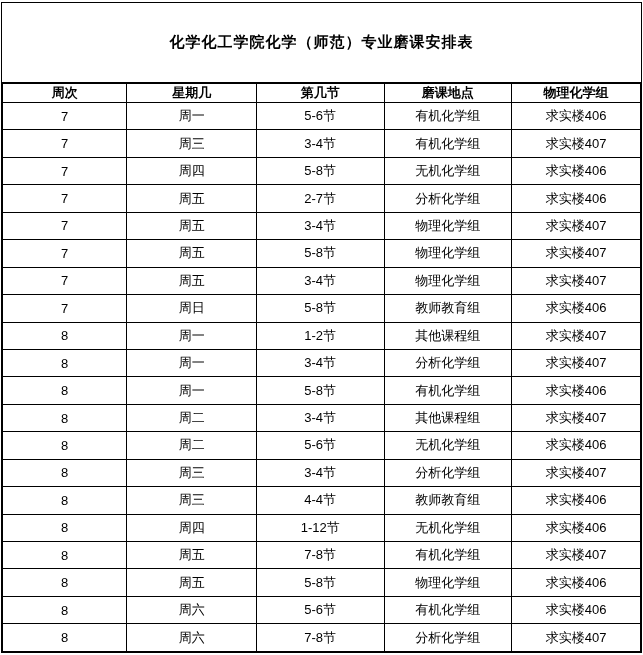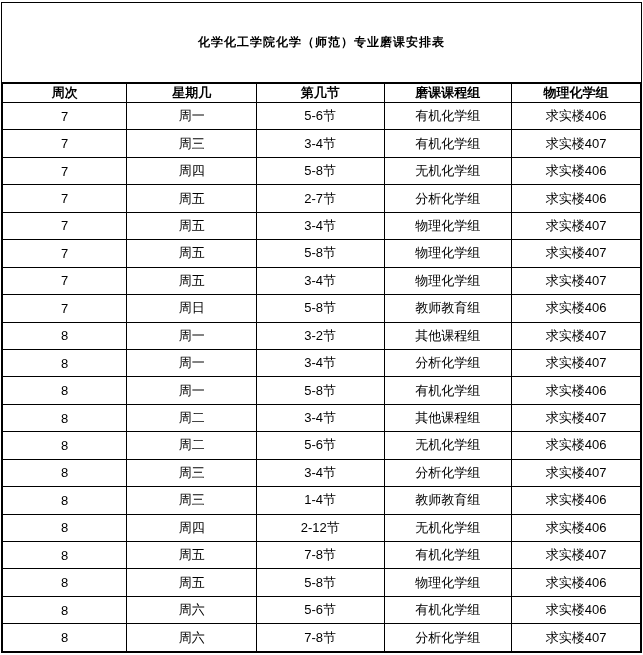--- a/index.html
+++ b/index.html
@@ -30,21 +30,21 @@
   .title-bar {
     box-sizing: border-box;
     height: 80px;
     flex: 0 0 auto;
     display: flex;
     align-items: center;
     justify-content: center;
     border-bottom: 1px solid #000000;
   }
   .title-text {
-    font-size: 12px;
+    font-size: 15px;
     font-weight: bold;
     letter-spacing: 1px;
     color: #000000;
   }
   table.schedule {
     flex: 1 1 auto;
     width: 100%;
     height: 100%;
     border-collapse: collapse;
     table-layout: fixed;
@@ -91,21 +91,21 @@
           <col class="c2">
           <col class="c3">
           <col class="c4">
           <col class="c5">
       </colgroup>
       <thead>
         <tr>
           <th>周次</th>
           <th>星期几</th>
           <th>第几节</th>
-          <th>磨课课程组</th>
+          <th>磨课地点</th>
           <th>物理化学组</th>
         </tr>
       </thead>
       <tbody id="schedule-body">
           <tr>
             <td>7</td>
             <td>周一</td>
             <td>5-6节</td>
             <td>有机化学组</td>
             <td>求实楼406</td>
@@ -155,21 +155,21 @@
           <tr>
             <td>7</td>
             <td>周日</td>
             <td>5-8节</td>
             <td>教师教育组</td>
             <td>求实楼406</td>
           </tr>
           <tr>
             <td>8</td>
             <td>周一</td>
-            <td>3-2节</td>
+            <td>1-2节</td>
             <td>其他课程组</td>
             <td>求实楼407</td>
           </tr>
           <tr>
             <td>8</td>
             <td>周一</td>
             <td>3-4节</td>
             <td>分析化学组</td>
             <td>求实楼407</td>
           </tr>
@@ -197,28 +197,28 @@
           <tr>
             <td>8</td>
             <td>周三</td>
             <td>3-4节</td>
             <td>分析化学组</td>
             <td>求实楼407</td>
           </tr>
           <tr>
             <td>8</td>
             <td>周三</td>
-            <td>1-4节</td>
+            <td>4-4节</td>
             <td>教师教育组</td>
             <td>求实楼406</td>
           </tr>
           <tr>
             <td>8</td>
             <td>周四</td>
-            <td>2-12节</td>
+            <td>1-12节</td>
             <td>无机化学组</td>
             <td>求实楼406</td>
           </tr>
           <tr>
             <td>8</td>
             <td>周五</td>
             <td>7-8节</td>
             <td>有机化学组</td>
             <td>求实楼407</td>
           </tr>

